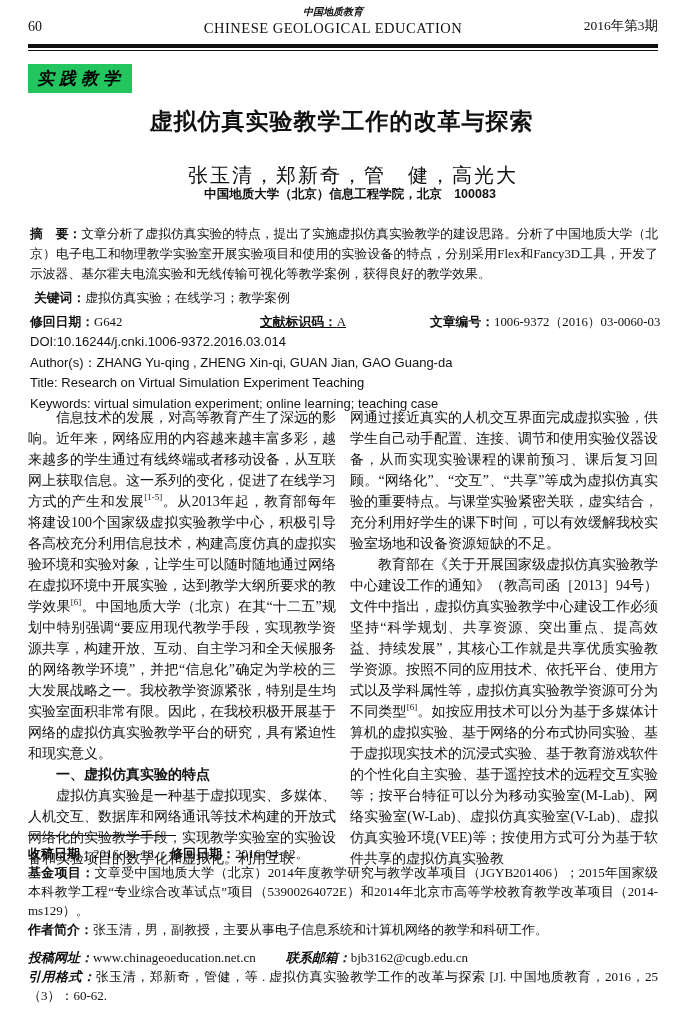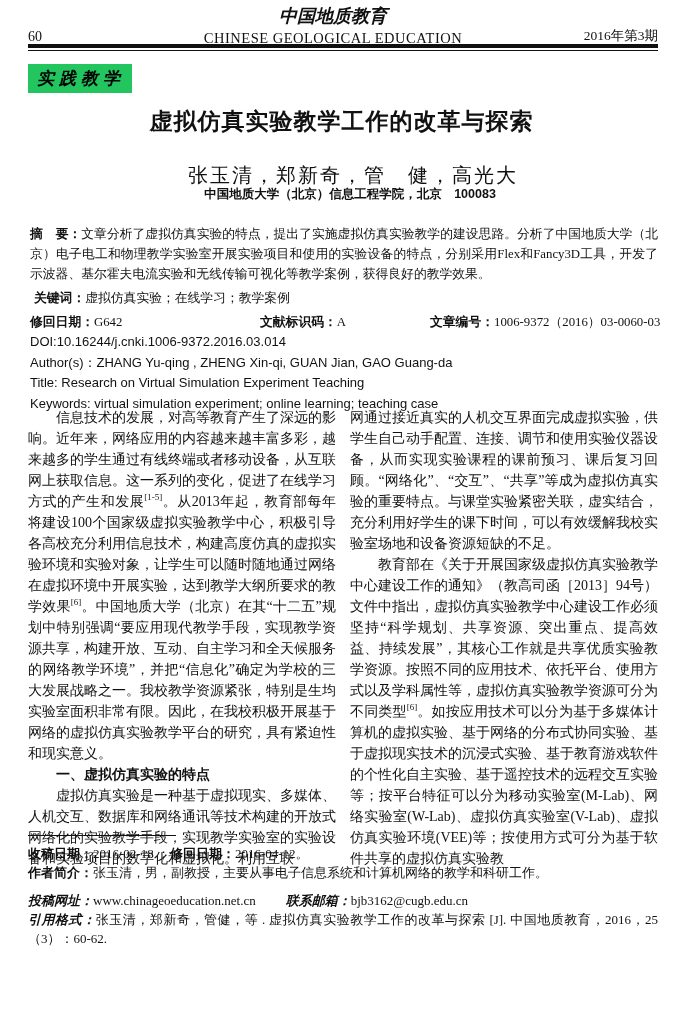--- a/index.html
+++ b/index.html
@@ -11,21 +11,21 @@
     color:#111;
     overflow:hidden;
   }
   
   .header{
     position:absolute;top:6px;left:28px;right:25px;
     display:flex;align-items:flex-end;
   }
   .header .pageno{width:90px;font-size:14px;padding-bottom:2px;}
   .header .center{flex:1;text-align:center;line-height:1.25;}
-  .header .journal-cn{font-size:18px;font-weight:bold;font-style:italic;font-family:Liberation Mono, monospace;}
+  .header .journal-cn{font-size:10px;font-weight:bold;font-style:italic;}
   .header .journal-en{font-size:14.5px;letter-spacing:.5px;}
   .header .issue{width:110px;text-align:right;font-size:13.5px;padding-bottom:2px;}
   .rule{
     position:absolute;top:44px;left:28px;right:25px;height:2px;
     border-top:4px solid #101010;border-bottom:1.5px solid #101010;
   }
   
   .badge{
     position:absolute;top:64px;left:28px;
     background:#22c55e;color:#000;
@@ -52,21 +52,21 @@
     position:absolute;top:224px;left:30px;right:25px;
     font-size:12.8px;line-height:20px;text-align:justify;
   }
   .blabel{
     font-family:"Liberation Sans","DejaVu Sans",sans-serif;
     font-weight:bold;
   }
   .clc-row{display:flex;}
   .clc-row .seg{flex:0 0 auto;}
   .clc-row .seg1{width:230px;}
-  .clc-row .seg2{width:170px;}
+  .clc-row .seg2{width:170px;text-decoration:underline;}
   .meta .en{
     font-family:"Liberation Sans","DejaVu Sans",sans-serif;
     font-size:13px;line-height:20.5px;
   }
   
   .body-cols{
     position:absolute;top:400px;left:28px;right:25px;height:464px;
     display:flex;gap:14px;overflow:hidden;margin-top:7px;
   }
   .col{flex:1;font-size:14px;line-height:21px;text-align:justify;}
@@ -131,18 +131,19 @@
     </div>
     <div class="col">
       <p class="noindent">网通过接近真实的人机交互界面完成虚拟实验，供学生自己动手配置、连接、调节和使用实验仪器设备，从而实现实验课程的课前预习、课后复习回顾。“网络化”、“交互”、“共享”等成为虚拟仿真实验的重要特点。与课堂实验紧密关联，虚实结合，充分利用好学生的课下时间，可以有效缓解我校实验室场地和设备资源短缺的不足。</p>
       <p><span>教育部在《关于开展国家级虚拟仿真实验教学中心建设工作的通知》（教高司函［2013］94号）文件中指出，虚拟仿真实验教学中心建设工作必须坚持“科学规划、共享资源、突出重点、提高效益、持续发展”，其核心工作就是共享优质实验教学资源。按照不同的应用技术、依托平台、使用方式以及学科属性等，虚拟仿真实验教学资源可分为不同类型</span><sup>[6]</sup><span>。如按应用技术可以分为基于多媒体计算机的虚拟实验、基于网络的分布式协同实验、基于虚拟现实技术的沉浸式实验、基于教育游戏软件的个性化自主实验、基于遥控技术的远程交互实验等；按平台特征可以分为移动实验室(M-Lab)、网络实验室(W-Lab)、虚拟仿真实验室(V-Lab)、虚拟仿真实验环境(VEE)等；按使用方式可分为基于软件共享的虚拟仿真实验教</span></p>
     </div>
   </div>
 
   <div class="footnotes">
     <div class="fn-rule"></div>
     <p><span class="blabel">收稿日期：</span><span>2016-02-18 ；</span><span class="blabel">修回日期：</span><span>2016-04-12。</span></p>
+    <p><span class="blabel">基金项目：</span><span>文章受中国地质大学（北京）2014年度教学研究与教学改革项目（JGYB201406）；2015年国家级本科教学工程“专业综合改革试点”项目（53900264072E）和2014年北京市高等学校教育教学改革项目（2014-ms129）。</span></p>
     <p><span class="blabel">作者简介：</span><span>张玉清，男，副教授，主要从事电子信息系统和计算机网络的教学和科研工作。</span></p>
     <p class="submit-line"><span class="ilabel">投稿网址：</span><span>www.chinageoeducation.net.cn</span><span class="gap30"></span><span class="ilabel">联系邮箱：</span><span>bjb3162@cugb.edu.cn</span></p>
     <p><span class="ilabel">引用格式：</span><span>张玉清，郑新奇，管健，等 . 虚拟仿真实验教学工作的改革与探索 [J]. 中国地质教育，2016，25（3）：60-62.</span></p>
   </div>
 
 </div>
 
 </body></html>

